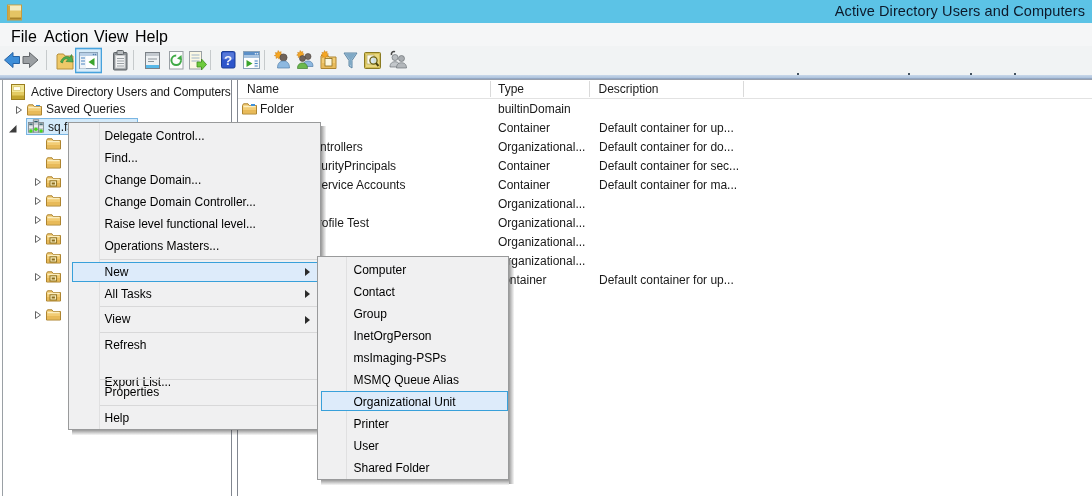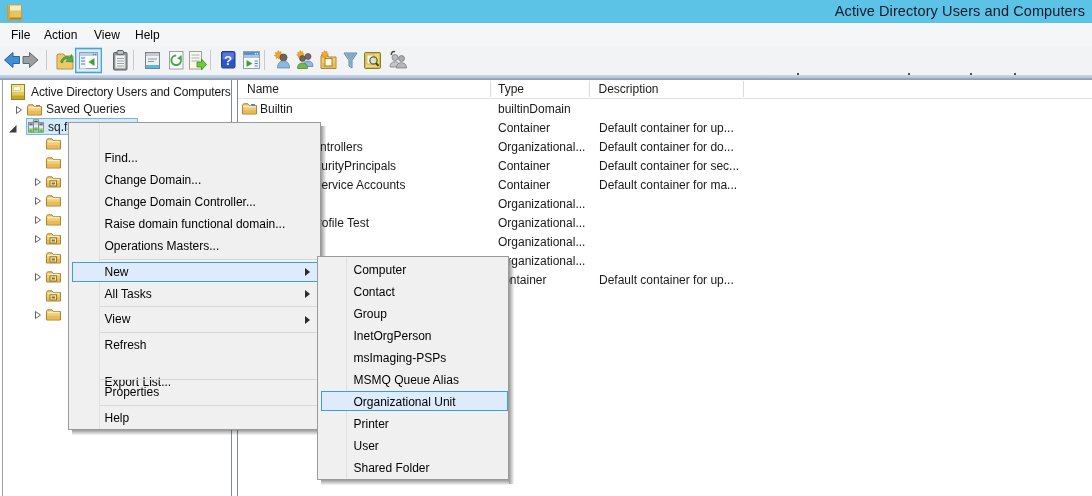--- a/index.html
+++ b/index.html
@@ -9,21 +9,21 @@
   .abs { position:absolute; }
 
   
   .titlebar { position:absolute; left:0; top:0; width:1092px; height:23px;
     background:#5cc3e6; }
   .title-text { position:absolute; top:3px; right:7px; font-size:14.5px;
     color:#0d1a2b; letter-spacing:0.1px; }
 
   
   .menubar { position:absolute; left:0; top:23px; width:1092px; height:23px;
-    background:#f5f6f7; font-size:12px; color:#000; }
+    background:#f5f6f7; font-size:16px; color:#000; }
   .menubar span { position:absolute; top:5px; }
 
   
   .toolbar { position:absolute; left:0; top:46px; width:1092px; height:29px;
     background:#f1f3f4; }
   .tsep { position:absolute; top:4px; width:1px; height:20px; background:#c6cacc; }
   .band { position:absolute; left:0; top:74.5px; width:1092px; height:4px;
     background:linear-gradient(#c9d8ea,#adc2dc); border-bottom:1px solid #94a8c4; }
   .banddot { position:absolute; top:73px; width:2px; height:2px; background:#44525f; }
 
@@ -344,21 +344,21 @@
       </div>
       <div class="lheadline"></div>
       <div id="listrows">
           <div class="lrow" style="top: 19px;">
             <svg width="15" height="13" viewBox="0 0 15 13">
               <path d="M0.5 3.5 L0.5 12 L14.5 12 L14.5 3.5 L7 3.5 L6 1.8 L1.5 1.8 Z" fill="#f2cc74" stroke="#ad8430" stroke-width="1"></path>
               <path d="M1 8 L14 8 L14 11.5 L1 11.5 Z" fill="#e0ab44" opacity="0.55"></path>
               <path d="M1.5 4.5 L13.5 4.5" stroke="#fbeec0" stroke-width="1.5"></path>
             </svg>
             <span class="abs" style="left:13px;top:5px;width:3.5px;height:1.5px;background:#3f8fd8"></span>
-            <span class="nm" style="">Builtin</span>
+            <span class="nm" style="">Folder</span>
             <span class="ty" style="">builtinDomain</span>
             <span class="de"></span>
           </div>
           <div class="lrow" style="top: 38px;">
             <svg width="15" height="13" viewBox="0 0 15 13">
               <path d="M0.5 3.5 L0.5 12 L14.5 12 L14.5 3.5 L7 3.5 L6 1.8 L1.5 1.8 Z" fill="#f2cc74" stroke="#ad8430" stroke-width="1"></path>
               <path d="M1 8 L14 8 L14 11.5 L1 11.5 Z" fill="#e0ab44" opacity="0.55"></path>
               <path d="M1.5 4.5 L13.5 4.5" stroke="#fbeec0" stroke-width="1.5"></path>
             </svg>
             <span class="abs" style="left:13px;top:5px;width:3.5px;height:1.5px;background:#3f8fd8"></span>
@@ -455,31 +455,34 @@
             <span class="de">Default container for up...</span>
           </div>
         </div>
     </div>
   </div>
 
   <div class="shR" style="left:321px;top:126px;width:4.5px;height:308px"></div>
   <div class="shB" style="left:72px;top:430px;width:249px;height:4.5px"></div>
   <div class="menu" id="mainmenu" style="left:68px;top:122px;width:253px;height:308px">
     <div class="gut" style="left:30px"></div>
+  <div class="mi" style="top: 2.5px; width: 251px; height: 22px;">
+        <span class="t" style="left:34.5px">Delegate Control...</span>
+      </div>
       <div class="mi" style="top: 24.5px; width: 251px; height: 22px;">
         <span class="t" style="left:34.5px">Find...</span>
       </div>
       <div class="mi" style="top: 68.5px; width: 251px; height: 22px;">
         <span class="t" style="left:34.5px">Change Domain Controller...</span>
       </div>
       <div class="mi" style="top: 46.5px; width: 251px; height: 22px;">
         <span class="t" style="left:34.5px">Change Domain...</span>
       </div>
       <div class="mi" style="top: 90.5px; width: 251px; height: 22px;">
-        <span class="t" style="left:34.5px">Raise domain functional domain...</span>
+        <span class="t" style="left:34.5px">Raise level functional level...</span>
       </div>
       <div class="mi" style="top: 112.5px; width: 251px; height: 22px;">
         <span class="t" style="left:34.5px">Operations Masters...</span>
       </div>
       <div class="msep" style="left: 31px; right: 1px; top: 135.7px;"></div>
       <div class="mi" style="top: 138px; width: 251px; height: 22px;">
         <span class="hl" style="left:2px;top:0.5px;width:248px;height:20px"></span>
         <span class="t" style="left:34.5px">New</span>
         <span class="arrow" style="right:11px;top:7px"></span>
       </div>

